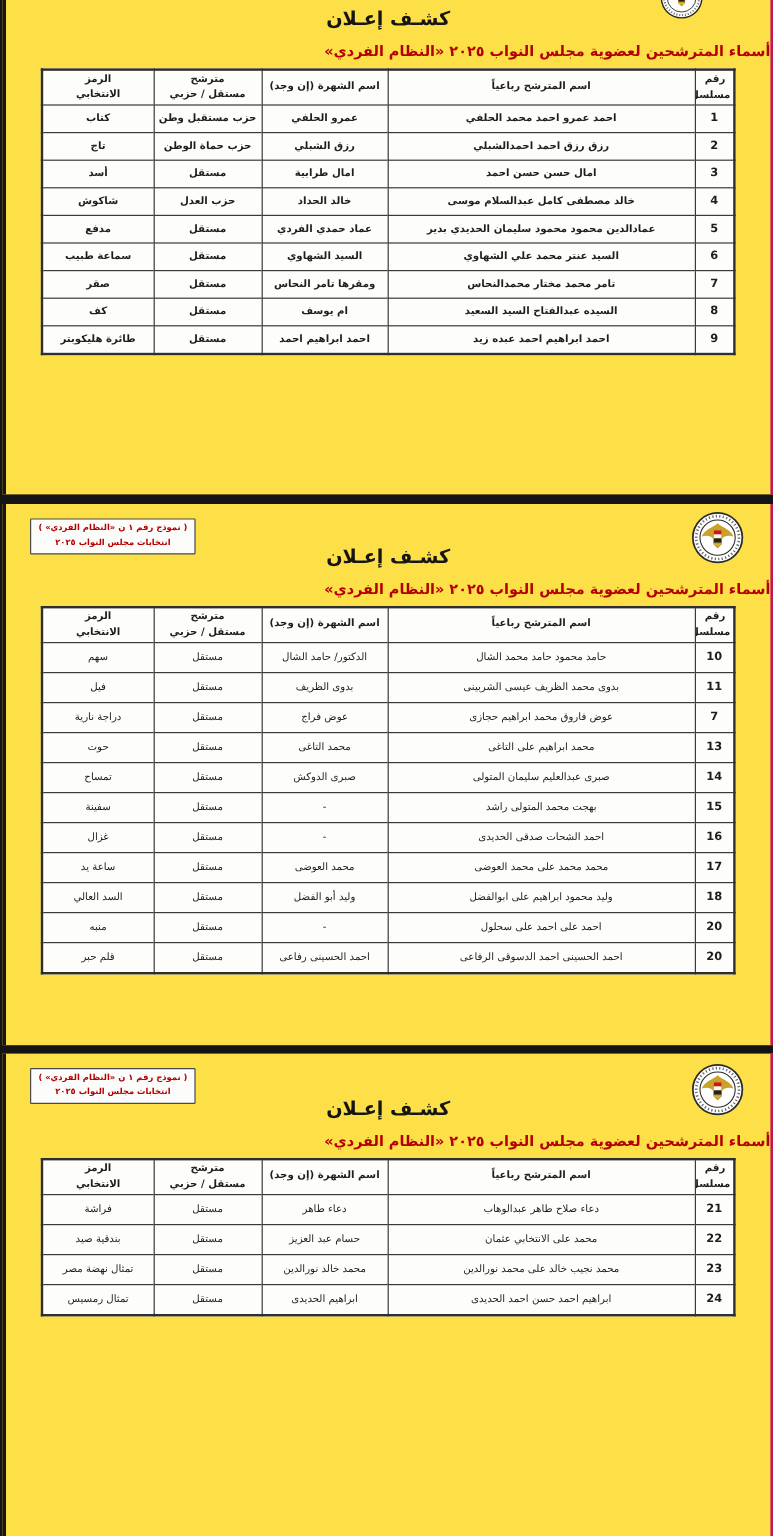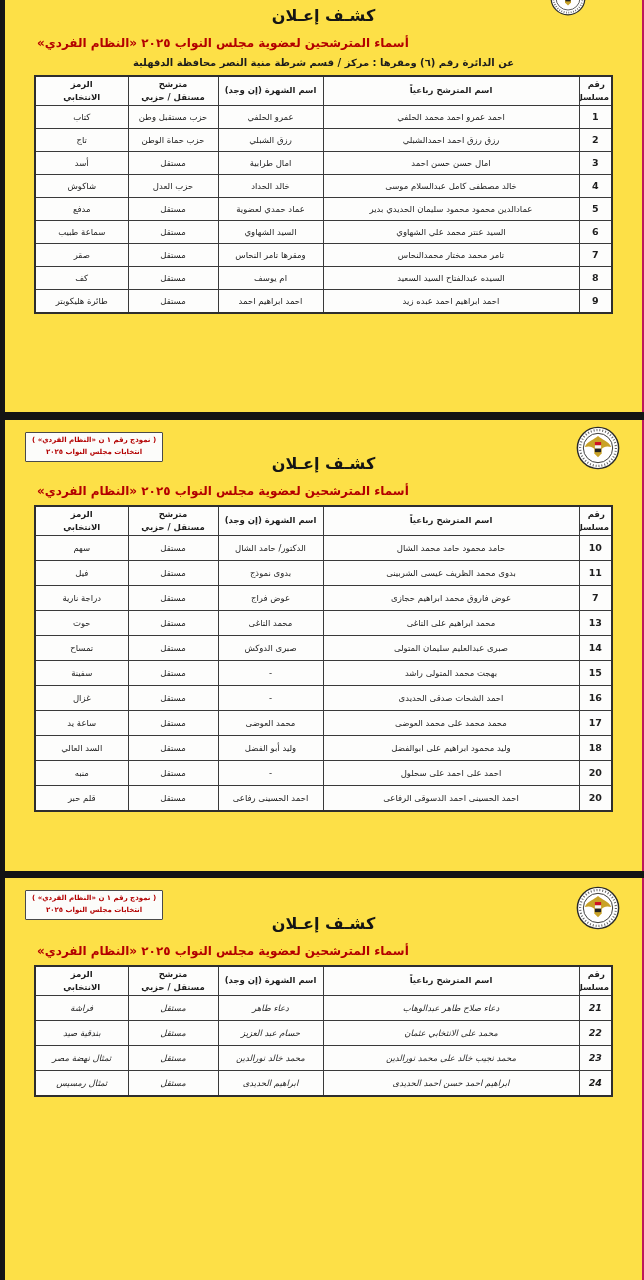--- a/index.html
+++ b/index.html
@@ -26,21 +26,21 @@
   .doc-title{
     text-align:center;
     font-size:16px;font-weight:bold;color:#151515;
     letter-spacing:1px;
   }
   #page1 .doc-title{margin-top:6px;}
   #page2 .doc-title{margin-top:34px;}
   #page3 .doc-title{margin-top:36px;}
 
   .doc-subtitle{
-    text-align:left;
+    text-align:right;
     font-size:12px;font-weight:bold;color:#b30000;
     margin-top:9px;
     padding-left:32px;
   }
   .district-line{
     text-align:center;
     font-size:10px;font-weight:bold;color:#1c1c1c;
     margin-top:7px;
   }
 
@@ -70,23 +70,23 @@
   }
   th,td{
     border:1px solid #3a3a3a;
     text-align:center;vertical-align:middle;
     padding:1px 3px;
     color:#1e1e1e;
     font-size:8.5px;
     overflow:hidden;
   }
   th{font-weight:bold;white-space:pre-line;line-height:1.5;height:26px;}
-  #page1 td{height:20px;}
+  #page1 td{height:20px;font-weight:bold;}
   #page2 td{height:22px;}
-  #page3 td{height:22px;font-style:italic;}
+  #page3 td{height:22px;}
   td.cell-serial{font-weight:bold;font-size:9.5px;}
   col.c-serial{width:33px;}
   col.c-name{width:256px;}
   col.c-alias{width:105px;}
   col.c-party{width:90px;}
   col.c-symbol{width:93px;}
 </style>
 </head>
 <body>
 
@@ -98,21 +98,20 @@
       <circle cx="24" cy="24" r="16" fill="#ffffff" stroke="#2b2b2b" stroke-width="1"></circle>
       <path d="M24 11 C20 15 13 16 9.5 23 C15 21.5 18 23 20 25 L20 30.5 L28 30.5 L28 25 C30 23 33 21.5 38.5 23 C35 16 28 15 24 11 Z" fill="#c9a227"></path>
       <rect x="20.6" y="17.5" width="6.8" height="3.6" fill="#ce1126"></rect>
       <rect x="20.6" y="21.1" width="6.8" height="3.6" fill="#f5f5f5"></rect>
       <rect x="20.6" y="24.7" width="6.8" height="3.8" fill="#222222"></rect>
       <path d="M20.5 30.5 L27.5 30.5 L24 34 Z" fill="#c9a227"></path>
     </svg>
   </span>
   <h1 class="doc-title">كشـف إعـلان</h1>
   <div class="doc-subtitle">أسماء المترشحين لعضوية مجلس النواب ٢٠٢٥ «النظام الفردي»</div>
-  <div class="district-line">عن الدائرة رقم (٦)   ومقرها : مركز / قسم شرطة  منية النصر   محافظة  الدقهلية</div>
 
   <table class="candidates-table">
     <colgroup>
         <col class="c-serial">
         <col class="c-name">
         <col class="c-alias">
         <col class="c-party">
         <col class="c-symbol">
       </colgroup>
     <thead>
@@ -157,21 +156,21 @@
           <td class="cell-serial">4</td>
           <td class="cell-name">خالد مصطفى كامل عبدالسلام موسى</td>
           <td class="cell-alias">خالد الحداد</td>
           <td class="cell-party">حزب العدل</td>
           <td class="cell-symbol">شاكوش</td>
         </tr>
 
         <tr>
           <td class="cell-serial">5</td>
           <td class="cell-name">عمادالدين محمود محمود سليمان الحديدي بدير</td>
-          <td class="cell-alias">عماد حمدي لعضوية</td>
+          <td class="cell-alias">عماد حمدي الفردي</td>
           <td class="cell-party">مستقل</td>
           <td class="cell-symbol">مدفع</td>
         </tr>
 
         <tr>
           <td class="cell-serial">6</td>
           <td class="cell-name">السيد عنتر محمد علي الشهاوي</td>
           <td class="cell-alias">السيد الشهاوي</td>
           <td class="cell-party">مستقل</td>
           <td class="cell-symbol">سماعة طبيب</td>
@@ -248,21 +247,21 @@
           <td class="cell-serial">10</td>
           <td class="cell-name">حامد محمود حامد محمد الشال</td>
           <td class="cell-alias">الدكتور/ حامد الشال</td>
           <td class="cell-party">مستقل</td>
           <td class="cell-symbol">سهم</td>
         </tr>
 
         <tr>
           <td class="cell-serial">11</td>
           <td class="cell-name">بدوى محمد الظريف عيسى الشربينى</td>
-          <td class="cell-alias">بدوى نموذج</td>
+          <td class="cell-alias">بدوى الظريف</td>
           <td class="cell-party">مستقل</td>
           <td class="cell-symbol">فيل</td>
         </tr>
 
         <tr>
           <td class="cell-serial">7</td>
           <td class="cell-name">عوض فاروق محمد ابراهيم حجازى</td>
           <td class="cell-alias">عوض فراج</td>
           <td class="cell-party">مستقل</td>
           <td class="cell-symbol">دراجة نارية</td>

